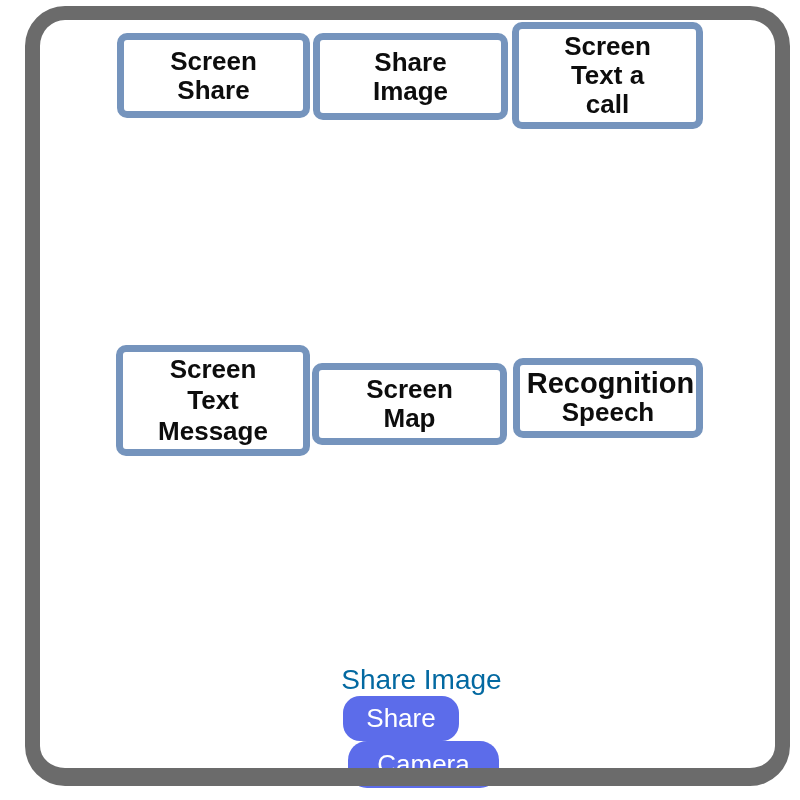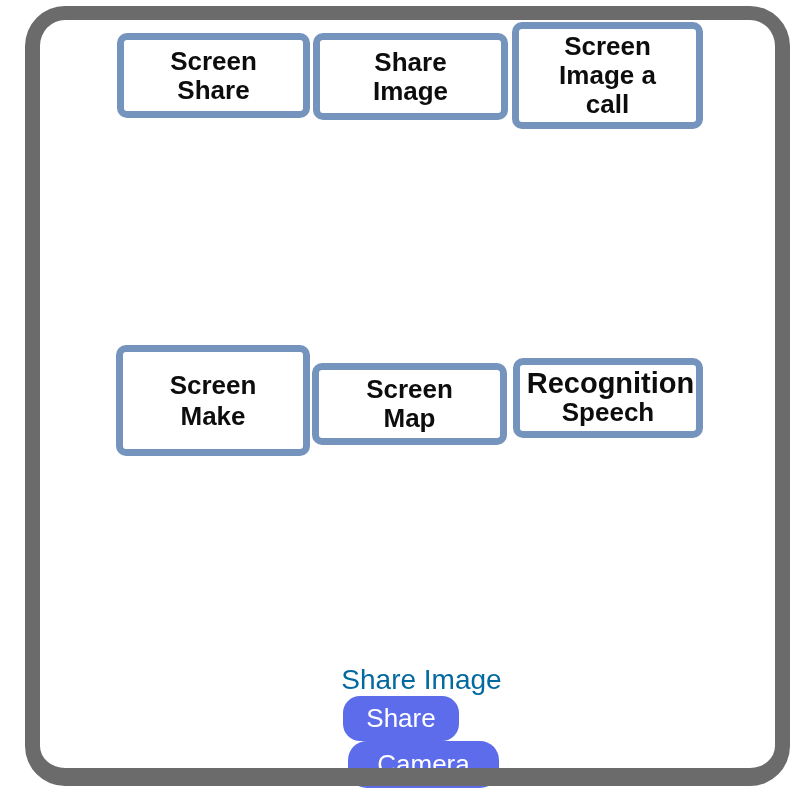--- a/index.html
+++ b/index.html
@@ -99,27 +99,28 @@
     <span class="line">Share</span>
   </div>
 
   <div class="screen-btn btn-share-image">
     <span class="line">Share</span>
     <span class="line">Image</span>
   </div>
 
   <div class="screen-btn btn-make-call">
     <span class="line">Screen</span>
-    <span class="line">Image a</span>
+    <span class="line">Text a</span>
     <span class="line">call</span>
   </div>
 
   <div class="screen-btn btn-text-message">
     <span class="line">Screen</span>
-    <span class="line">Make</span>
+    <span class="line">Text</span>
+    <span class="line">Message</span>
   </div>
 
   <div class="screen-btn btn-map">
     <span class="line">Screen</span>
     <span class="line">Map</span>
   </div>
 
   <div class="screen-btn btn-speech">
     <span class="line line-overflow">Recognition</span>
     <span class="line">Speech</span>

